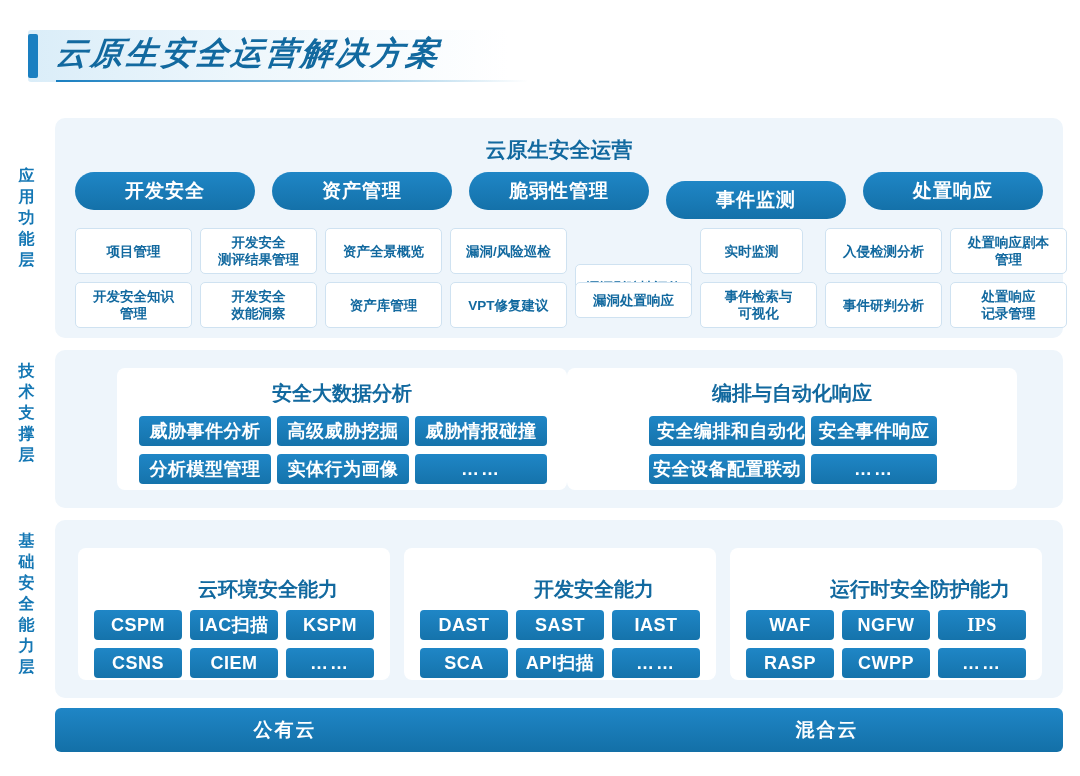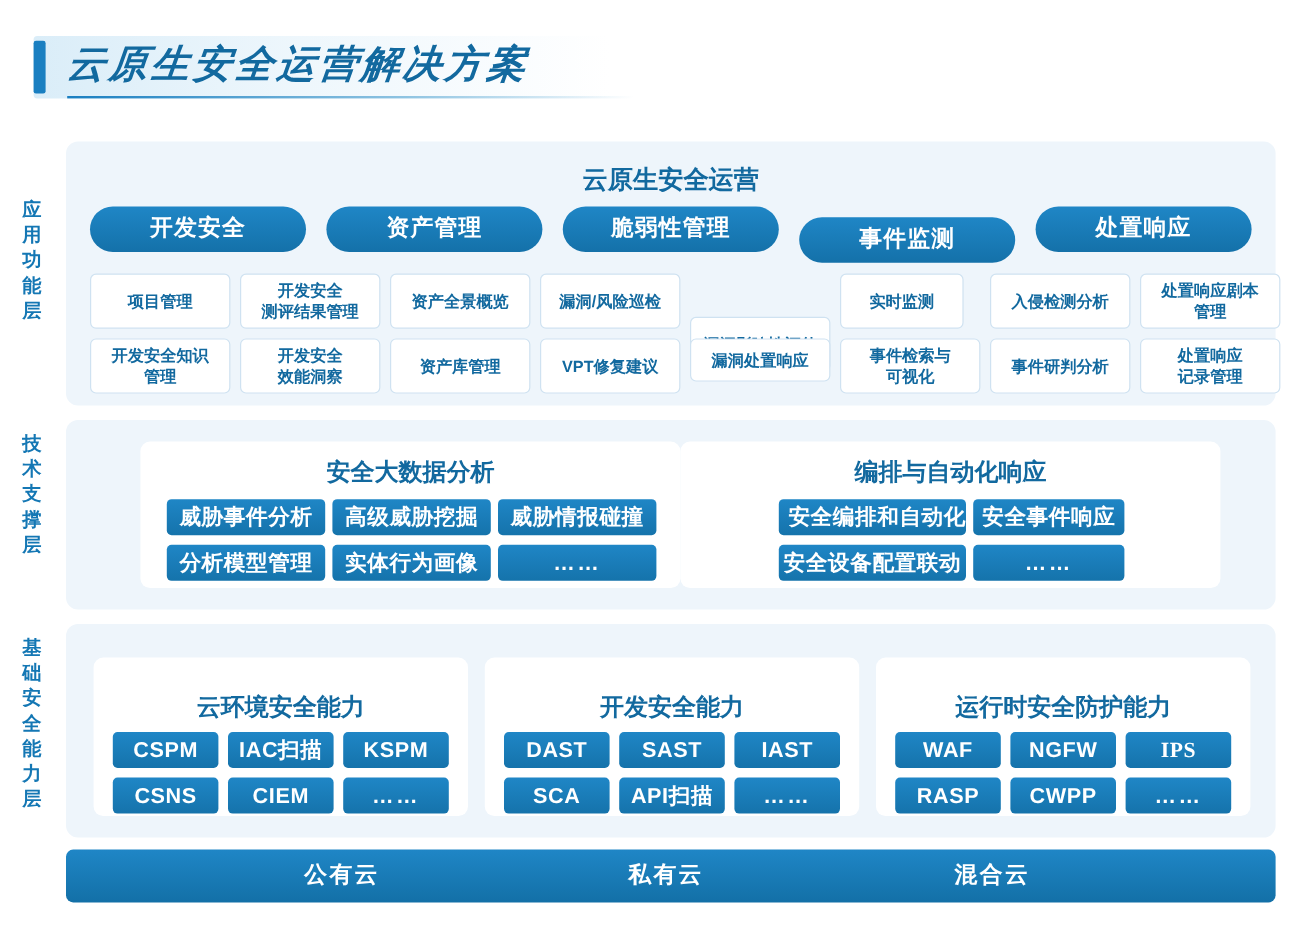--- a/index.html
+++ b/index.html
@@ -167,20 +167,21 @@
     height: 132px;
   }
   .basebox-title {
     position: absolute;
     width: 100%;
     text-align: center;
     top: 28px;
     font-size: 20px;
     font-weight: bold;
     color: #12699f;
+    margin-left: 34px;
   }
 
   
   #bottom-bar {
     position: absolute;
     left: 55px;
     top: 708px;
     width: 1008px;
     height: 44px;
     border-radius: 6px;
@@ -288,15 +289,14 @@
   <div class="chip" style="left:16px;  top:62px; width:88px;">WAF</div>
   <div class="chip" style="left:112px; top:62px; width:88px;">NGFW</div>
   <div class="chip" style="left:208px; top:62px; width:88px;font-family:Liberation Serif, serif;">IPS</div>
   <div class="chip" style="left:16px;  top:100px; width:88px;">RASP</div>
   <div class="chip" style="left:112px; top:100px; width:88px;">CWPP</div>
   <div class="chip dots" style="left:208px; top:100px; width:88px;">……</div>
 </div>
 
 <div id="bottom-bar">
   <div class="bottom-item" style="left:130px; width:200px;">公有云</div>
-  <div class="bottom-item" style="left:400px; width:200px;">私有云</div>
   <div class="bottom-item" style="left:672px; width:200px;">混合云</div>
 </div>
 
 </body></html>

